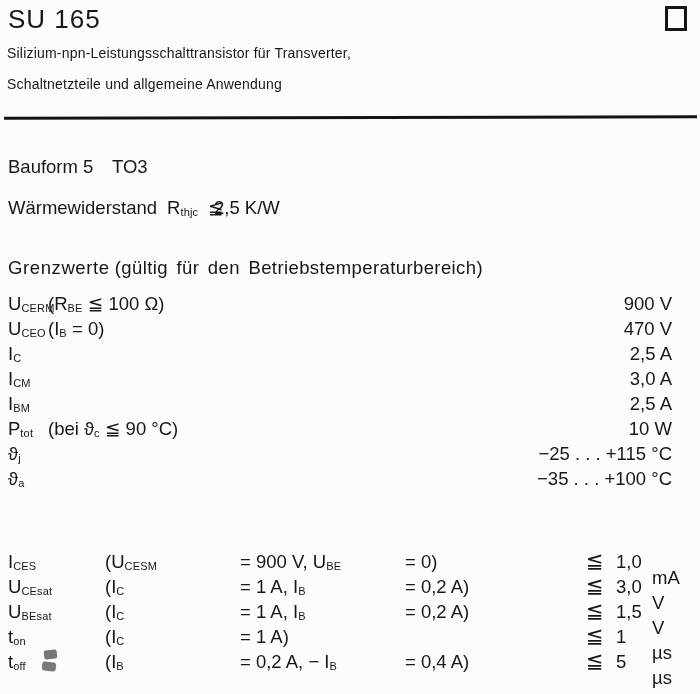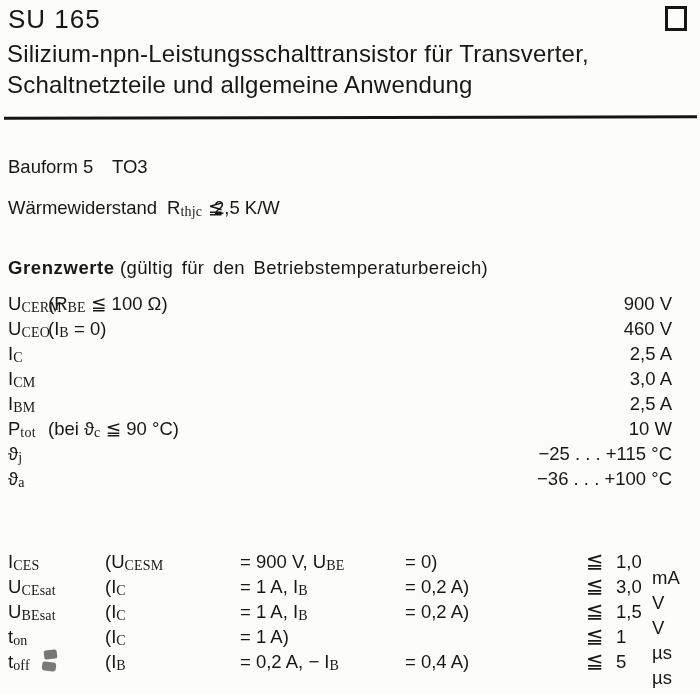--- a/index.html
+++ b/index.html
@@ -9,36 +9,36 @@
     font-family:"Liberation Sans","DejaVu Sans",sans-serif;
     color:#171717;
     -webkit-font-smoothing:antialiased;
   }
   .page{position:relative;width:700px;height:694px;overflow:hidden;background:#fcfcfa;}
 
   
   .title{position:absolute;left:8px;top:4px;font-size:26px;font-weight:400;letter-spacing:1px;}
   .corner-box{position:absolute;left:665px;top:6px;width:16px;height:19px;border:3px solid #141414;background:transparent;}
 
-  .subtitle{position:absolute;left:7px;top:38px;font-size:24px;line-height:31px;font-weight:400;letter-spacing:0.2px;}
+  .subtitle{position:absolute;left:7px;top:38px;font-size:14px;line-height:31px;font-weight:400;letter-spacing:0.2px;}
 
   .rule{position:absolute;left:4px;top:116px;width:693px;height:3px;background:#141414;transform:rotate(-0.12deg);}
 
   
   .line{position:absolute;left:8px;height:24px;font-size:18.5px;line-height:24px;white-space:nowrap;}
   .bauform{top:155px;text-align:center;}
   .bauform .val{position:absolute;left:104px;}
   .thermal{top:196px;width:684px;}
   .thermal .tsym{position:absolute;left:159px;}
   .thermal .trel{position:absolute;left:200px;}
   .thermal .tval{position:absolute;left:206px;}
 
   
   .sec-head{position:absolute;left:8px;font-size:18.5px;line-height:24px;white-space:nowrap;}
-  .sec-head .bold{font-weight:700;letter-spacing:0.6px;}
+  .sec-head .bold{font-weight:400;letter-spacing:0.6px;}
   .sec-head .note{word-spacing:3px;letter-spacing:0.4px;}
   .gw-head{top:256px;}
   .kw-head{top:514px;}
 
   
   .gw-table{position:absolute;left:8px;top:291px;width:684px;}
   .gw-row{position:relative;height:25px;font-size:18.5px;line-height:25px;white-space:nowrap;}
   .gw-row .sym{position:absolute;left:0;}
   .gw-row .cond{position:absolute;left:40px;}
   .gw-row .val{position:absolute;right:20px;text-align:left;}
@@ -47,21 +47,21 @@
   .kw-table{position:absolute;left:8px;top:549px;width:692px;}
   .kw-row{position:relative;height:25px;font-size:18.5px;line-height:25px;white-space:nowrap;}
   .kw-row .sym{position:absolute;left:0;}
   .kw-row .p1{position:absolute;left:97px;}
   .kw-row .mid{position:absolute;left:232px;}
   .kw-row .end{position:absolute;left:397px;}
   .kw-row .rel{position:absolute;left:578px;font-family:"DejaVu Sans",sans-serif;font-size:21px;line-height:24px;}
   .kw-row .num{position:absolute;left:608px;text-align:right;}
   .kw-row .unit{position:absolute;left:644px;margin-top:16px;}
 
-  .sub{font-size:14px;letter-spacing:0.2px;vertical-align:-2px;font-family:Liberation Serif, serif;}
+  .sub{font-size:11px;letter-spacing:0.2px;vertical-align:-2px;}
 
   
   .smudges{position:absolute;left:34px;top:1px;width:20px;height:23px;}
   .smudges .b1{position:absolute;left:2px;top:0;width:13px;height:9px;background:#5f5f5f;border-radius:2px;transform:rotate(-7deg);opacity:0.85;}
   .smudges .b2{position:absolute;left:0;top:12px;width:14px;height:9px;background:#6b6b6b;border-radius:3px;transform:rotate(6deg);opacity:0.9;}
 </style>
 </head>
 <body>
 
 <div class="page">
@@ -95,21 +95,21 @@
 
   <div class="gw-table">
     <div class="gw-row">
       <span class="sym"><span>U</span><span class="sub">CERM</span></span>
       <span class="cond"><span>(R</span><span class="sub">BE</span><span> ≦ 100 Ω)</span></span>
       <span class="val">900 V</span>
     </div>
     <div class="gw-row">
       <span class="sym"><span>U</span><span class="sub">CEO</span></span>
       <span class="cond"><span>(I</span><span class="sub">B</span><span> = 0)</span></span>
-      <span class="val">460 V</span>
+      <span class="val">470 V</span>
     </div>
     <div class="gw-row">
       <span class="sym"><span>I</span><span class="sub">C</span></span>
       <span class="cond"></span>
       <span class="val">2,5 A</span>
     </div>
     <div class="gw-row">
       <span class="sym"><span>I</span><span class="sub">CM</span></span>
       <span class="cond"></span>
       <span class="val">3,0 A</span>
@@ -125,21 +125,21 @@
       <span class="val">10 W</span>
     </div>
     <div class="gw-row">
       <span class="sym"><span>ϑ</span><span class="sub">j</span></span>
       <span class="cond"></span>
       <span class="val">−25 . . . +115 °C</span>
     </div>
     <div class="gw-row">
       <span class="sym"><span>ϑ</span><span class="sub">a</span></span>
       <span class="cond"></span>
-      <span class="val">−36 . . . +100 °C</span>
+      <span class="val">−35 . . . +100 °C</span>
     </div>
   </div>
 
 
   <div class="kw-table">
     <div class="kw-row">
       <span class="sym"><span>I</span><span class="sub">CES</span></span>
       <span class="p1"><span>(U</span><span class="sub">CESM</span></span>
       <span class="mid"><span>= 900 V, U</span><span class="sub">BE</span></span>
       <span class="end"><span>= 0)</span></span>

